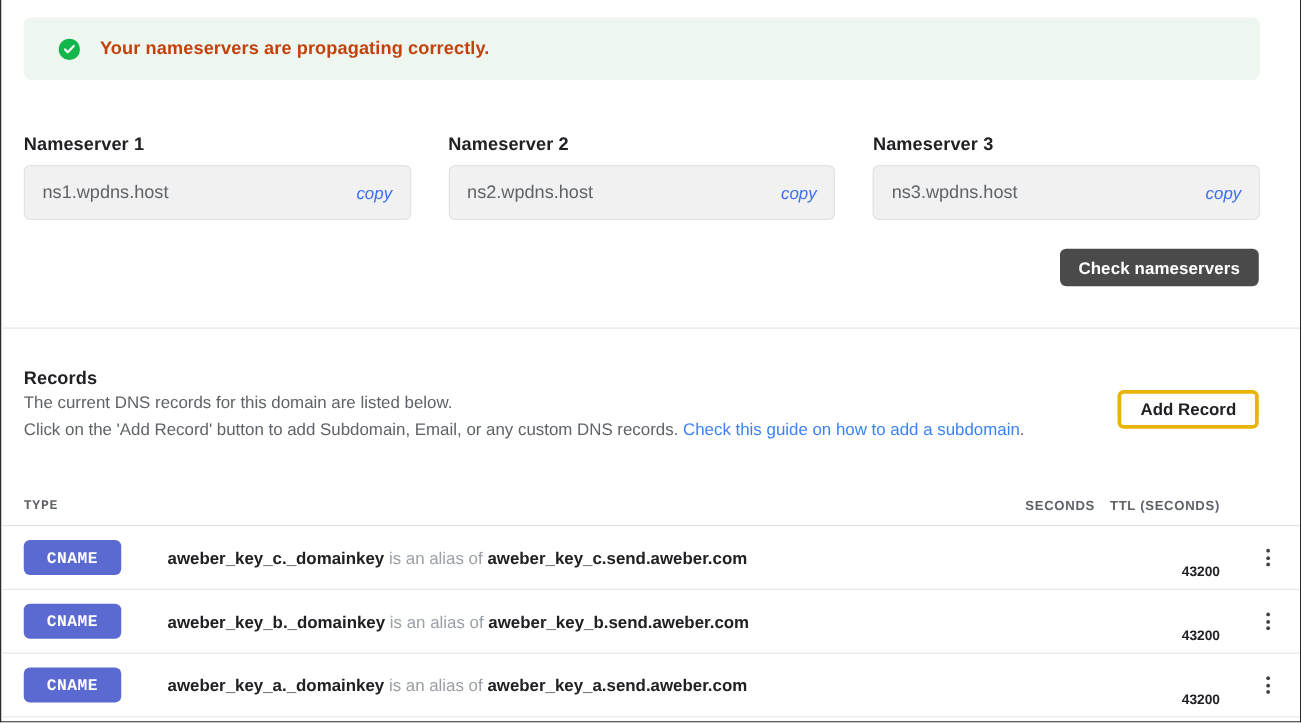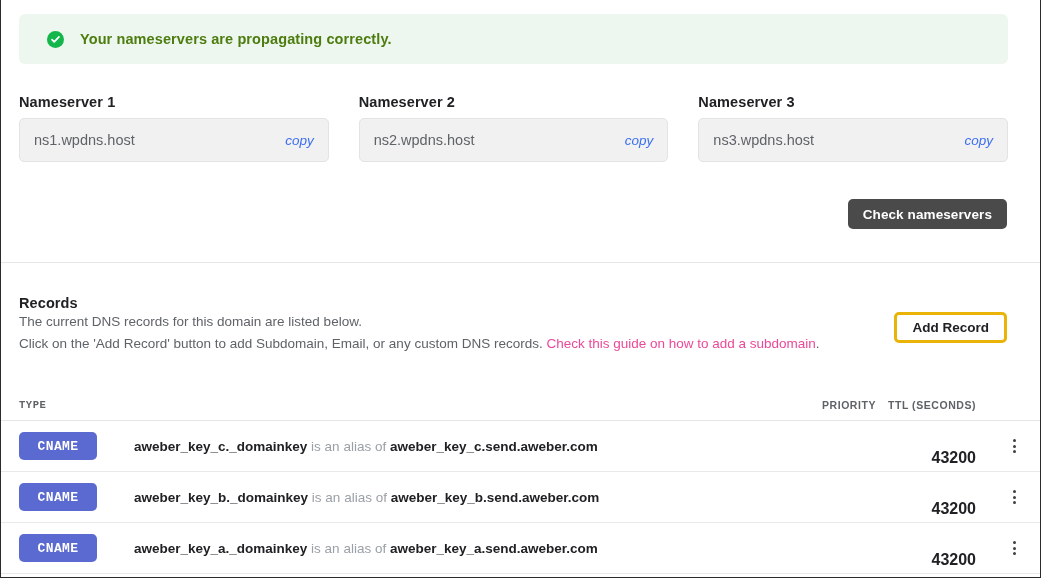--- a/index.html
+++ b/index.html
@@ -43,33 +43,32 @@
     display: flex;
     align-items: center;
     justify-content: center;
     flex: 0 0 auto;
   }
   .alert-icon svg { display: block; }
   .alert-text {
     margin-left: 16px;
     font-size: 14.5px;
     font-weight: bold;
-    color: #4d7c0f;
+    color: #c2410c;
     letter-spacing: 0.1px;
   }
 
   
   .ns-row {
     position: absolute;
     left: 18px;
-    top: 94px;
+    top: 108px;
     width: 989px;
     display: flex;
     gap: 30px;
-    justify-content: flex-end;
   }
   .ns-col { width: 316px; }
   .ns-label {
     font-size: 14.5px;
     font-weight: bold;
     color: #202124;
     margin-bottom: 8px;
     letter-spacing: 0.1px;
   }
   .ns-field {
@@ -134,21 +133,21 @@
     font-weight: bold;
     color: #202124;
     letter-spacing: 0.1px;
   }
   .records-line {
     font-size: 13.5px;
     color: #5f6368;
     line-height: 22px;
   }
   .records-link {
-    color: #ec4899;
+    color: #3b82f6;
     text-decoration: none;
     cursor: pointer;
   }
 
   .add-record-btn {
     position: absolute;
     right: 33px;
     top: 312px;
     height: 31px;
     background: #ffffff;
@@ -209,21 +208,21 @@
     letter-spacing: 0.4px;
     cursor: pointer;
   }
   .rec-desc {
     font-size: 13.5px;
     color: #9aa0a6;
     padding-left: 18px;
   }
   .rec-desc b { color: #202124; font-weight: bold; }
   .rec-prio, .rec-ttl {
-    font-size: 16px;
+    font-size: 11px;
     font-weight: bold;
     color: #202124;
     margin-top: 24px;
   }
   .kebab {
     display: inline-flex;
     flex-direction: column;
     align-items: center;
     justify-content: space-between;
     width: 16px;
@@ -295,21 +294,21 @@
     </div>
   </div>
 
   <button class="add-record-btn">Add Record</button>
 
   <div class="table">
 
     <div class="thead">
       <div class="th col-type">TYPE</div>
       <div class="th col-desc"></div>
-      <div class="th col-prio">PRIORITY</div>
+      <div class="th col-prio">SECONDS</div>
       <div class="th col-ttl">TTL (SECONDS)</div>
       <div class="th col-menu"></div>
     </div>
 
     <div class="trow">
       <div class="col-type">
         <span class="badge">CNAME</span>
       </div>
       <div class="col-desc rec-desc">
         <b>aweber_key_c._domainkey</b><span> is an alias of </span><b>aweber_key_c.send.aweber.com</b>

